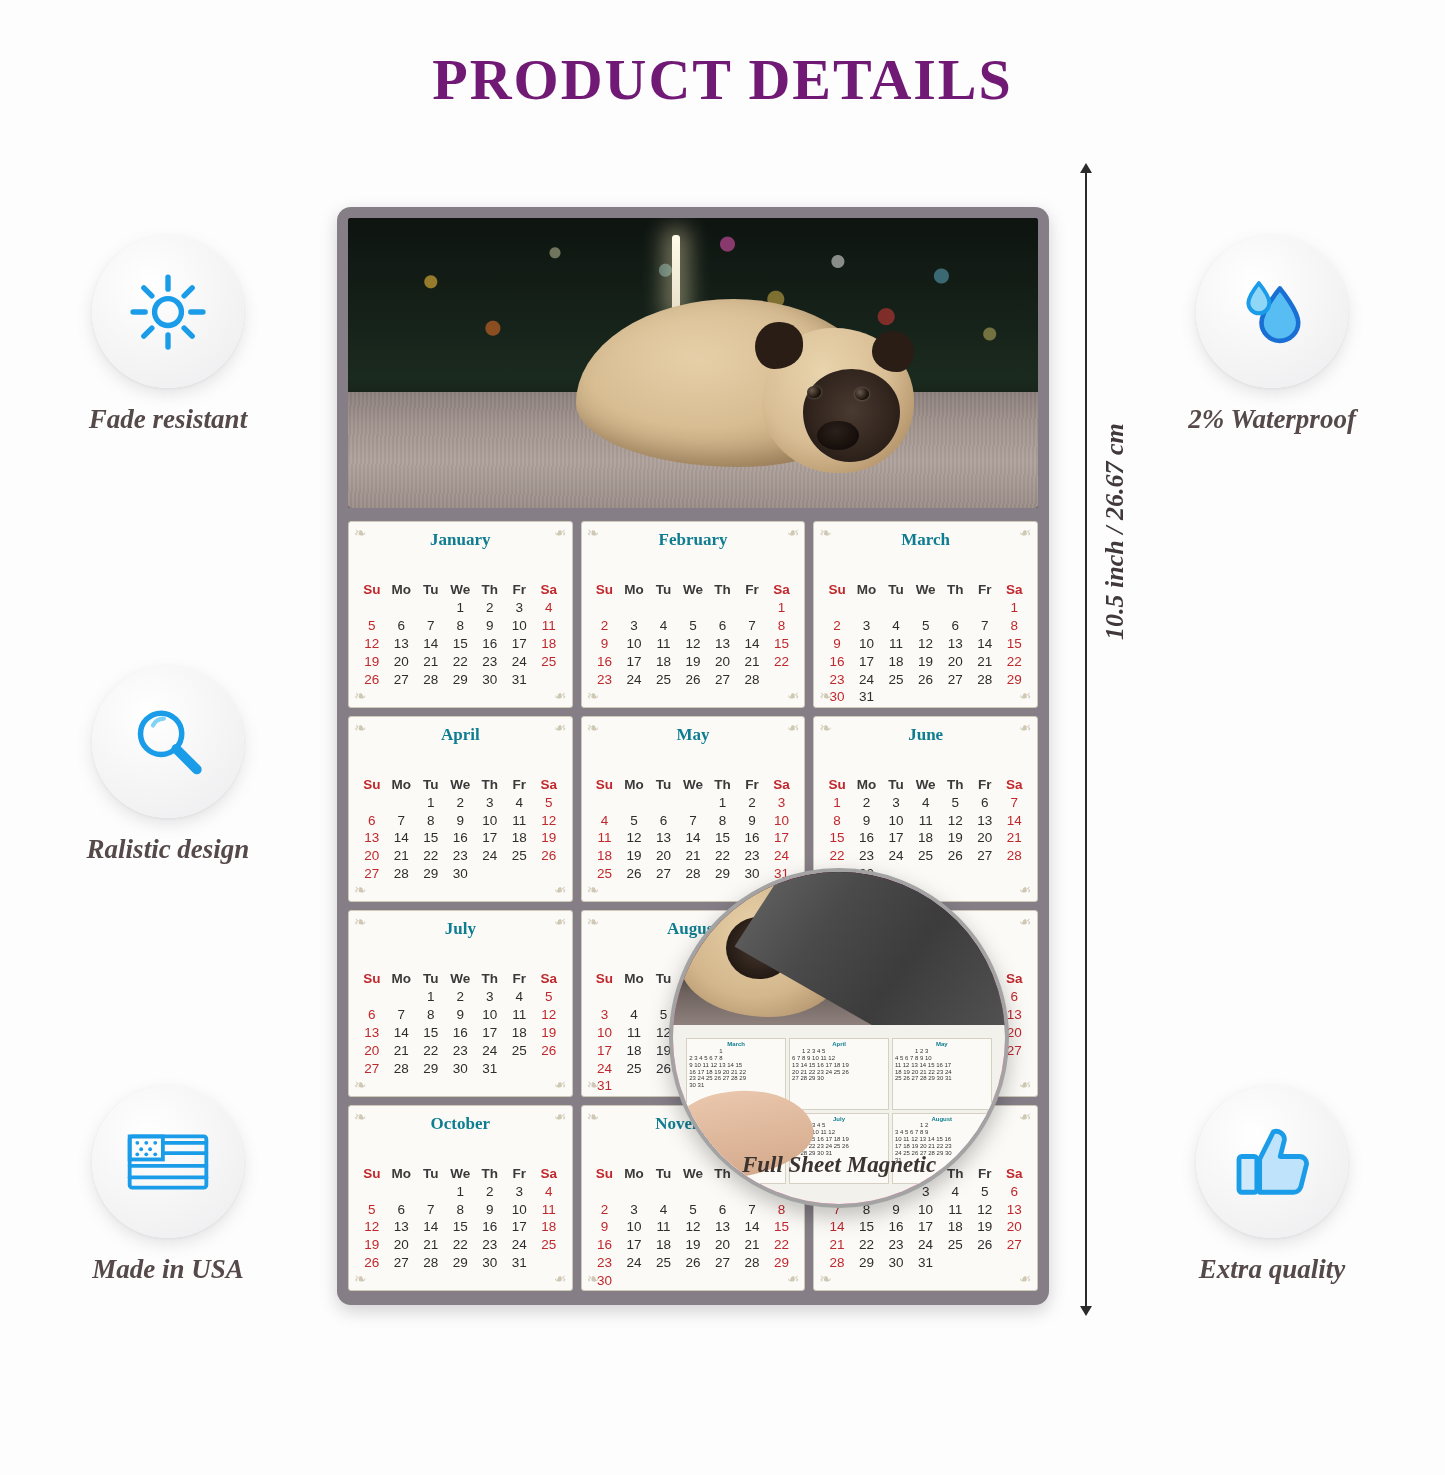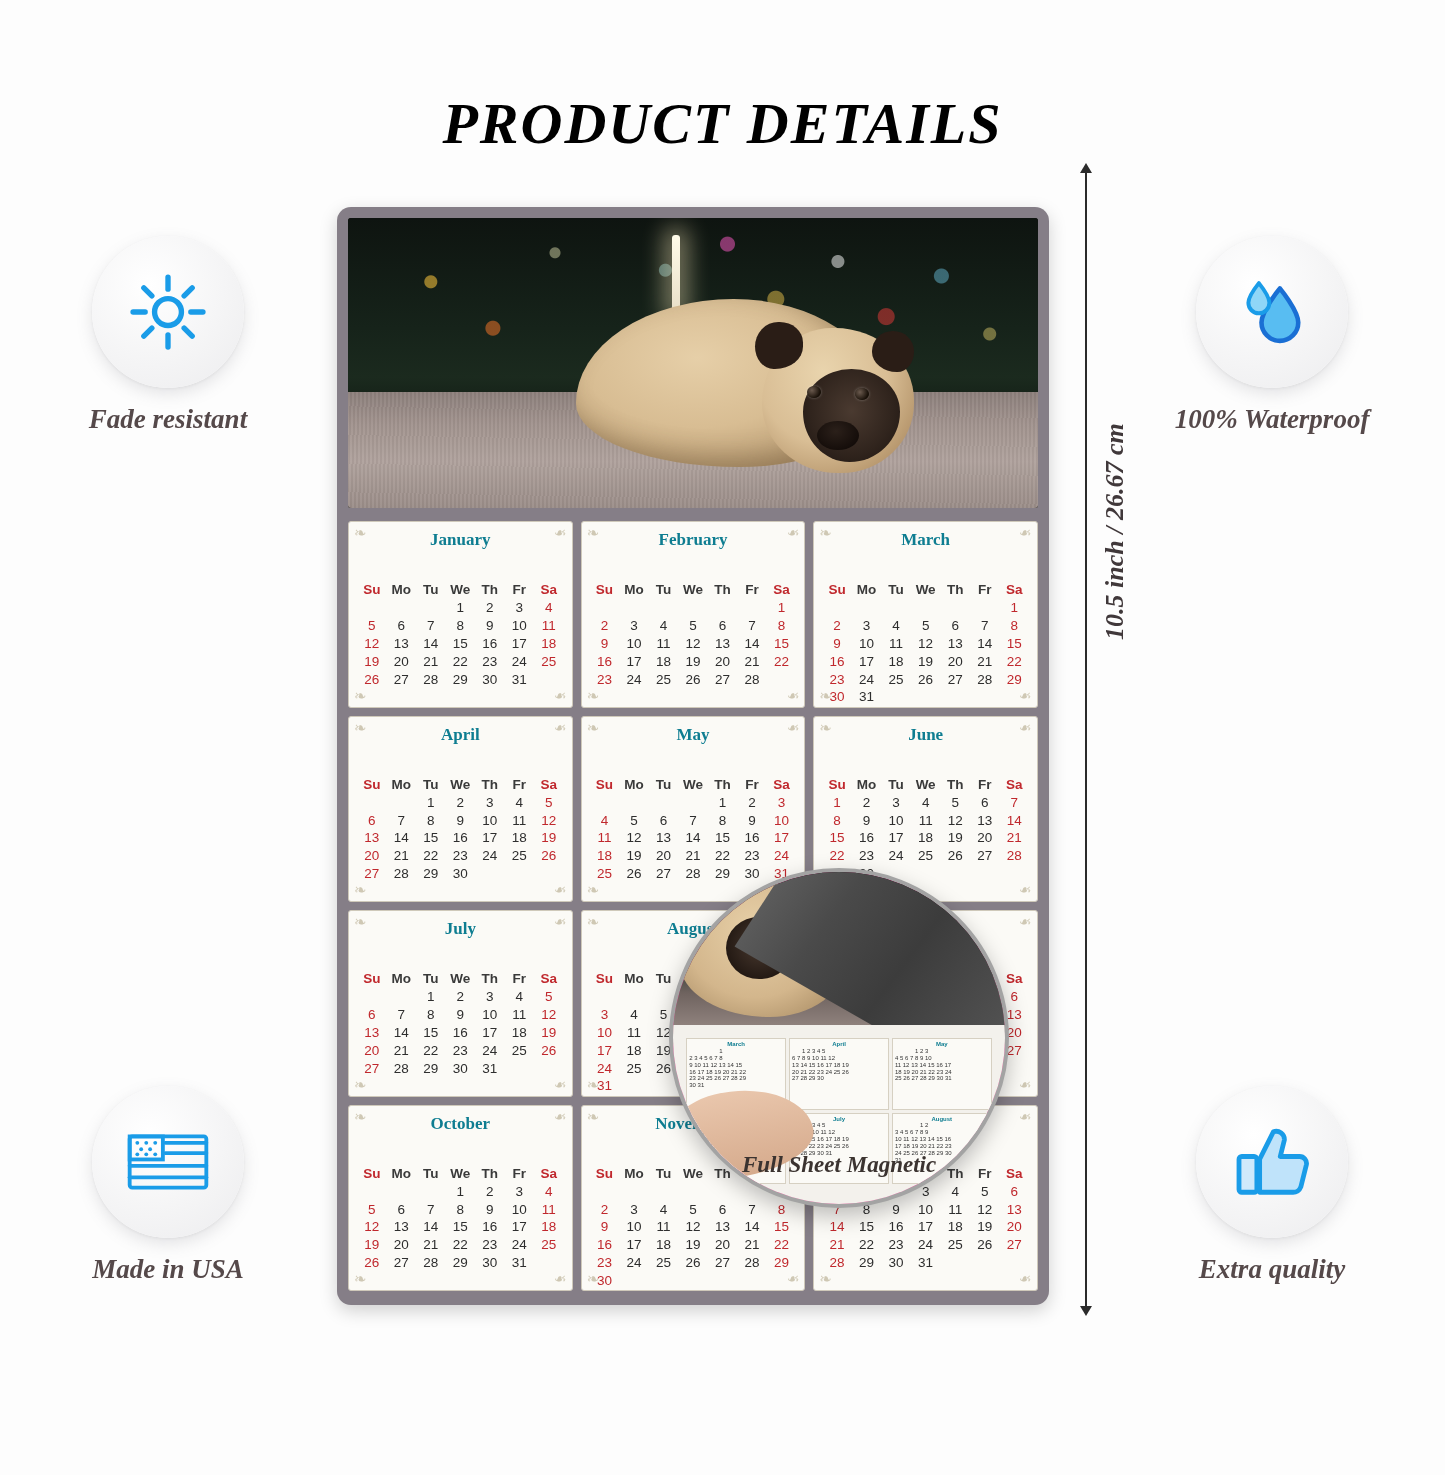--- a/index.html
+++ b/index.html
@@ -15,26 +15,24 @@
     width: 1445px; height: 1475px;
     background: #fdfdfd;
   }
 
   
   .title {
     position: absolute;
     top: 46px; left: 0; width: 100%;
     text-align: center;
     font-family: "Liberation Serif", serif;
-    font-style: italic;
     font-weight: bold;
     font-size: 58px;
     letter-spacing: 2px;
-    color: #000000;
-    margin-top: 44px;
+    color: #701a75;
   }
 
   
   .feature {
     position: absolute;
     width: 240px;
     text-align: center;
   }
   .badge {
     width: 152px; height: 152px;
@@ -369,20 +367,30 @@
         <line x1="49" y1="32" x2="58" y2="32"></line>
         <line x1="14" y1="14" x2="20" y2="20"></line>
         <line x1="44" y1="44" x2="50" y2="50"></line>
         <line x1="50" y1="14" x2="44" y2="20"></line>
         <line x1="20" y1="44" x2="14" y2="50"></line>
       </svg>
     </div>
     <div class="feature-label">Fade resistant</div>
   </div>
 
+  <div class="feature f-real">
+    <div class="badge">
+      <svg class="ico" width="88" height="88" viewBox="0 0 64 64" fill="none" stroke="#1a9ce8" stroke-width="4" stroke-linecap="round">
+        <circle cx="27" cy="26" r="15"></circle>
+        <path d="M38 37 L53 52" stroke-width="7"></path>
+        <path d="M21 20 a9 9 0 0 1 8 -5" stroke="#7fd3f7" stroke-width="3"></path>
+      </svg>
+    </div>
+    <div class="feature-label">Ralistic design</div>
+  </div>
 
   <div class="feature f-usa">
     <div class="badge">
       <svg class="ico" width="92" height="92" viewBox="0 0 72 56" fill="none" stroke="#1a9ce8" stroke-width="3" stroke-linecap="round">
         <rect x="6" y="8" width="60" height="40" rx="2"></rect>
         <rect x="6" y="8" width="26" height="18" fill="none" stroke="#1a9ce8"></rect>
         <g fill="#1a9ce8" stroke="none">
           <circle cx="12" cy="13" r="1.5"></circle>
             <circle cx="19" cy="13" r="1.5"></circle>
             <circle cx="26" cy="13" r="1.5"></circle>
@@ -401,21 +409,21 @@
     <div class="feature-label">Made in USA</div>
   </div>
 
   <div class="feature f-water">
     <div class="badge">
       <svg class="ico" width="84" height="84" viewBox="0 0 64 64" fill="none" stroke="#1a9ce8" stroke-width="3.5" stroke-linejoin="round">
         <path d="M38 14 C38 14 52 31 52 40 a14 14 0 0 1 -28 0 c0 -9 14 -26 14 -26 z" fill="#58bdf2" stroke="#1a6fd4"></path>
         <path d="M22 10 C22 10 30 20 30 25 a8 8 0 0 1 -16 0 c0 -5 8 -15 8 -15 z" fill="#8fd6f7" stroke="#1a9ce8" stroke-width="3"></path>
       </svg>
     </div>
-    <div class="feature-label">100% Waterproof</div>
+    <div class="feature-label">2% Waterproof</div>
   </div>
 
 
   <div class="feature f-qual">
     <div class="badge">
       <svg class="ico" width="88" height="88" viewBox="0 0 64 64" fill="none" stroke="#1a9ce8" stroke-width="3.5" stroke-linejoin="round">
         <rect x="8" y="28" width="13" height="26" rx="2" fill="#cfe9fb"></rect>
         <path d="M23 30 L33 10 a6 6 0 0 1 8 6 l-3 12 h14 a5 5 0 0 1 5 6 l-4 16 a6 6 0 0 1 -6 4 H23 Z" fill="#bfe3fa"></path>
       </svg>
     </div>

